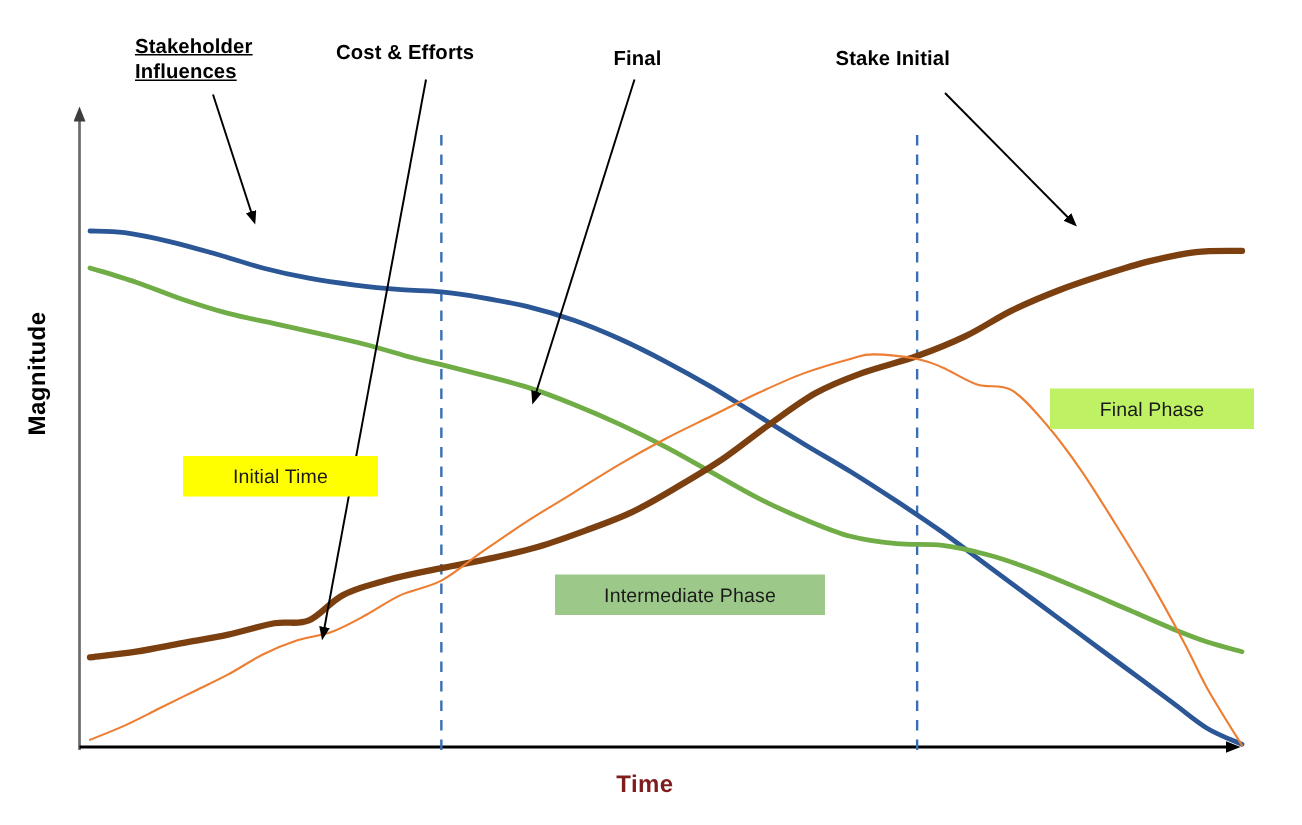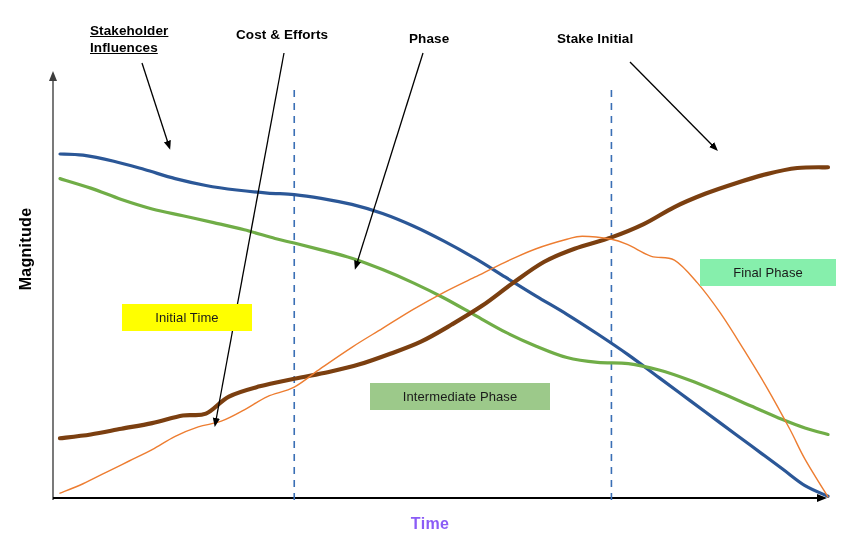--- a/index.html
+++ b/index.html
@@ -58,21 +58,21 @@
     letter-spacing: 0.3px;
   }
   #x-axis-title {
     position: absolute;
     left: 340px;
     top: 515px;
     width: 180px;
     text-align: center;
     font-size: 16px;
     font-weight: bold;
-    color: #8b5cf6;
+    color: #7f1d1d;
     letter-spacing: 0.3px;
   }
 </style>
 </head>
 <body>
 
 <div id="chart-root">
 
   <svg id="plot-svg" viewBox="0 0 868 550">
     <defs>
@@ -109,23 +109,23 @@
         <line x1="630" y1="62" x2="713" y2="146" stroke="#000000" stroke-width="1.3" marker-end="url(#anno-arrow)"></line>
       </g>
   </svg>
 
   <div id="y-axis-title">Magnitude</div>
   <div id="x-axis-title">Time</div>
 
   <div id="annotation-labels">
       <div class="anno-label" style="left: 90px; top: 22px; text-decoration: underline;">Stakeholder
 Influences</div>
-      <div class="anno-label" style="left: 236px; top: 26px;">Cost &amp; Efforts</div>
-      <div class="anno-label" style="left: 409px; top: 30px;">Phase</div>
+      <div class="anno-label" style="left: 224px; top: 26px;">Cost &amp; Efforts</div>
+      <div class="anno-label" style="left: 409px; top: 30px;">Final</div>
       <div class="anno-label" style="left: 557px; top: 30px;">Stake Initial</div>
     </div>
   <div id="phase-chips">
       <div class="phase-chip" style="left: 122px; top: 304px; width: 102px; background: rgb(255, 255, 0);">Initial Time</div>
       <div class="phase-chip" style="left: 370px; top: 383px; width: 152px; background: rgb(156, 201, 138);">Intermediate Phase</div>
-      <div class="phase-chip" style="left: 700px; top: 259px; width: 108px; background: #86efac;">Final Phase</div>
+      <div class="phase-chip" style="left: 700px; top: 259px; width: 108px; background: #bef264;">Final Phase</div>
     </div>
 
 </div>
 
 </body></html>

